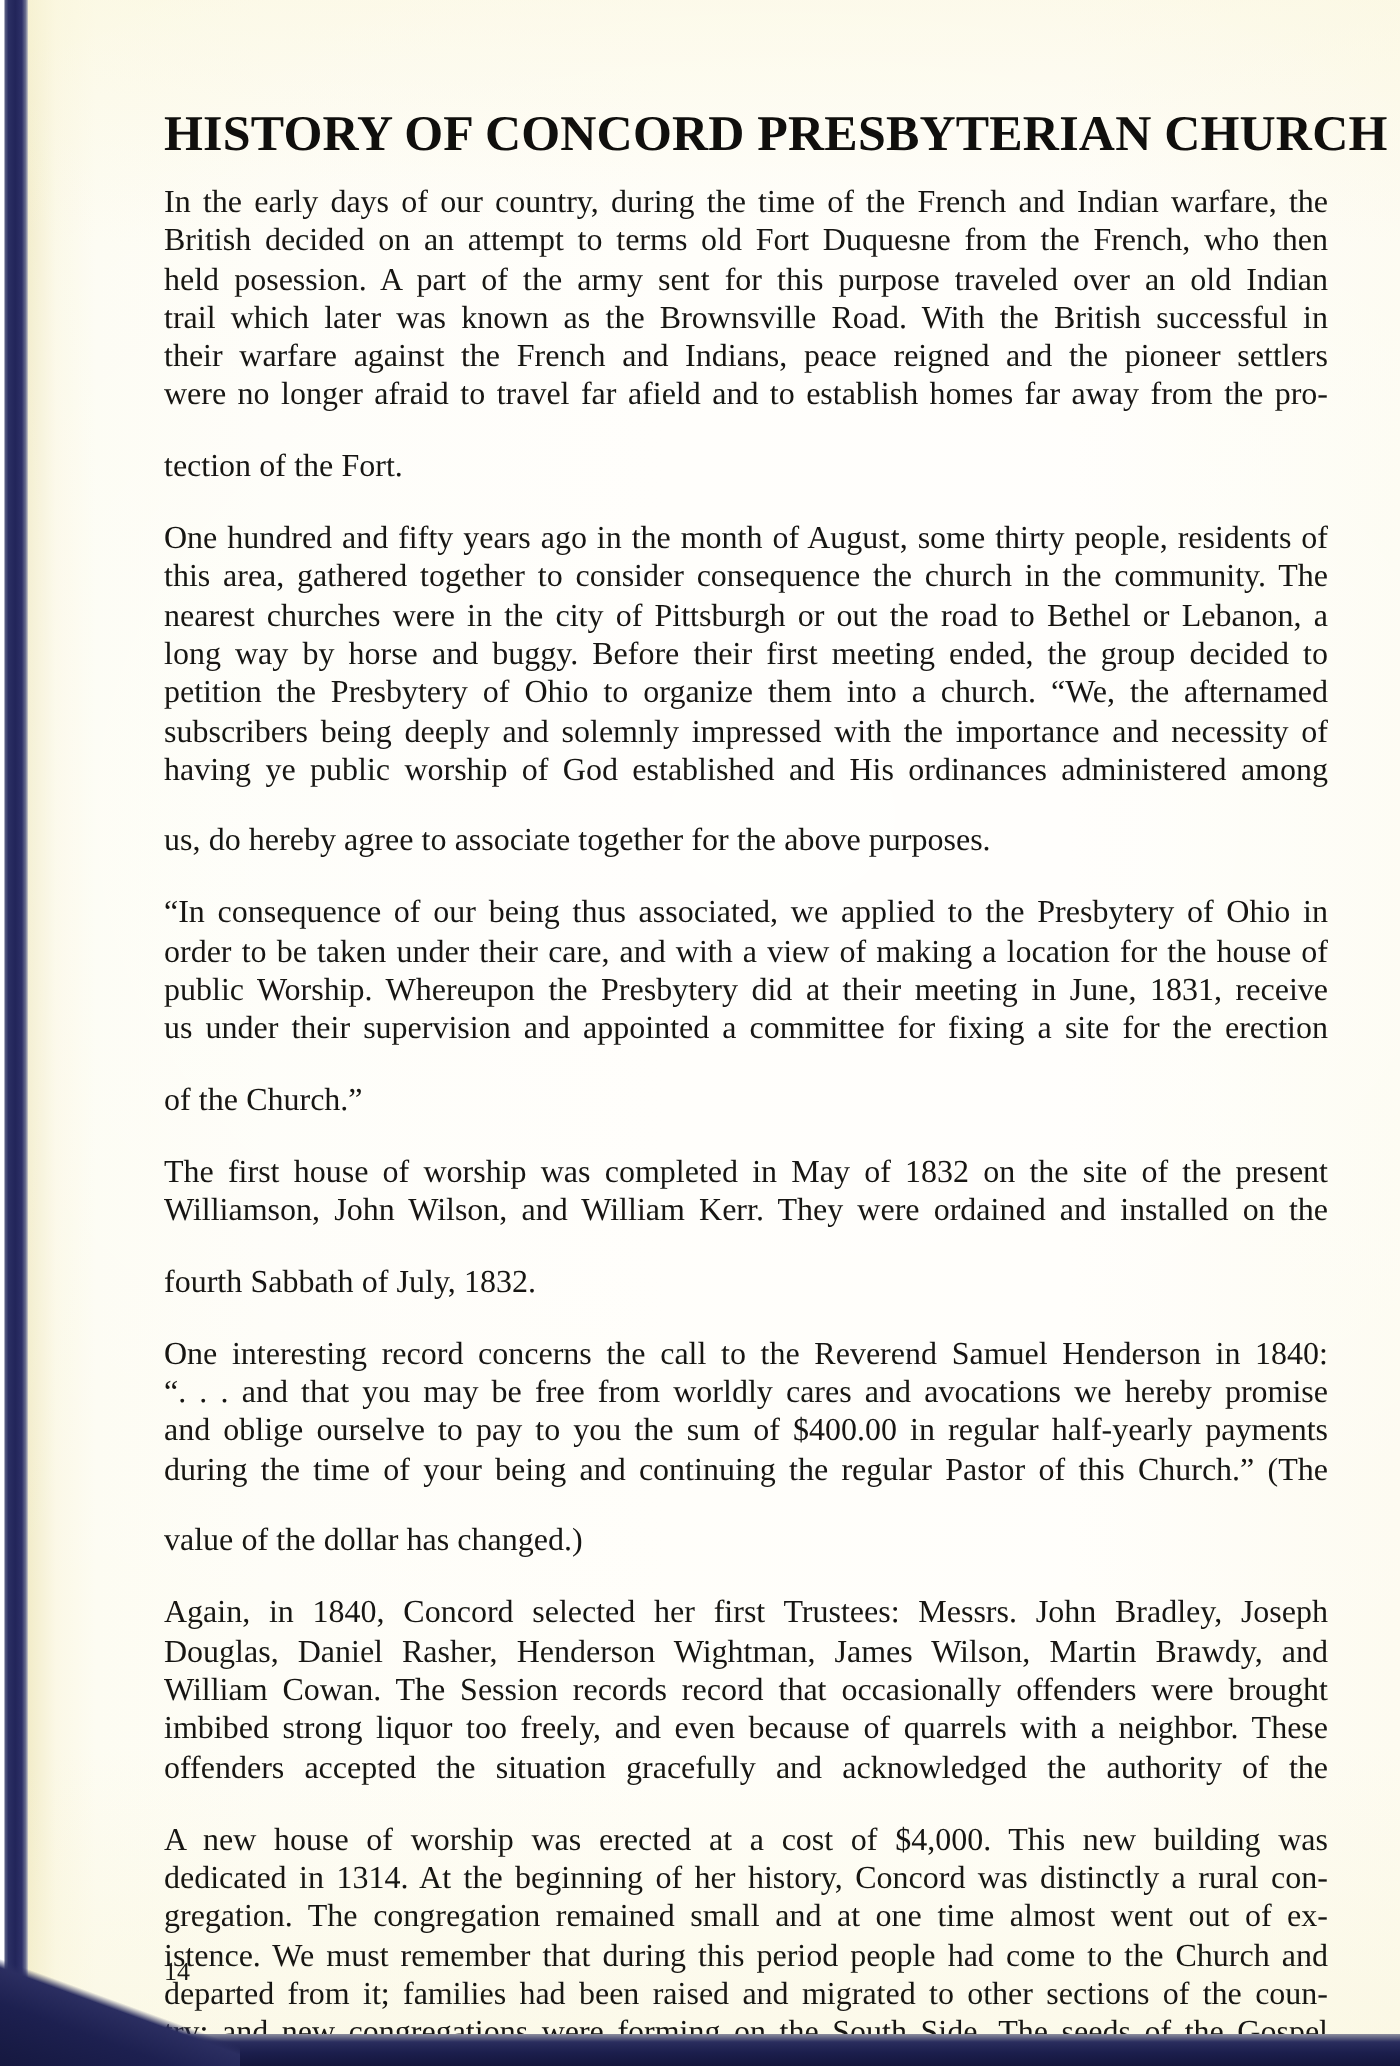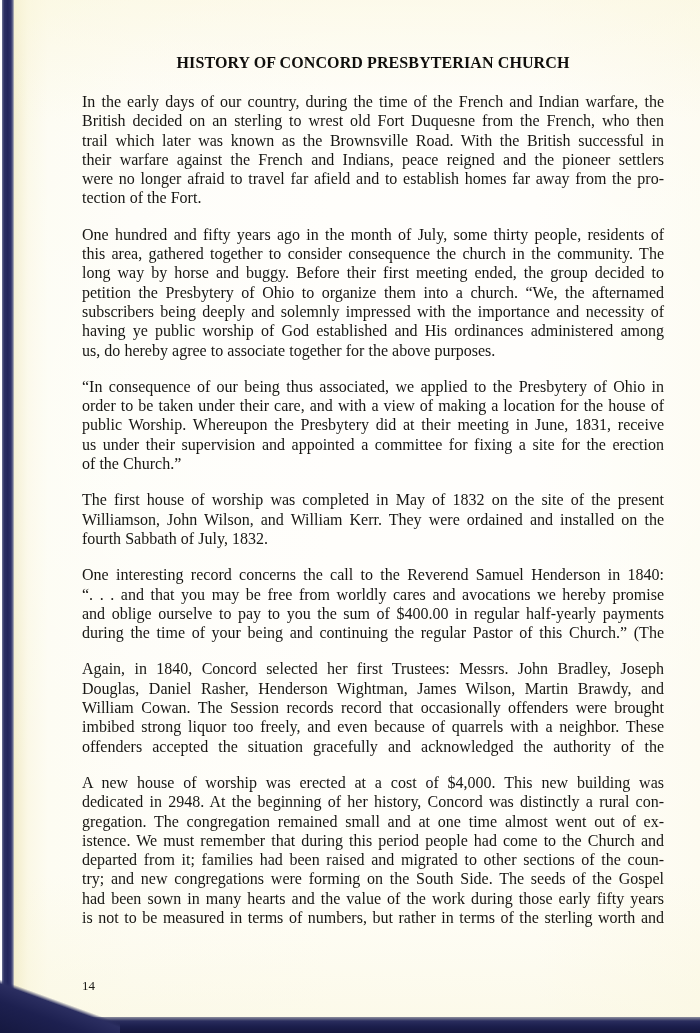--- a/index.html
+++ b/index.html
@@ -95,21 +95,21 @@
   #doc-title {
     margin: 0;
     padding: 0;
     position: absolute;
     top: 54px;
     left: 0;
     width: 582px;
     text-align: center;
     font-family: "Liberation Serif", "DejaVu Serif", serif;
     font-weight: bold;
-    font-size: 16px;
+    font-size: 25px;
     letter-spacing: 0.1px;
     color: #100f0d;
     white-space: nowrap;
   }
 
   #body-text {
     position: absolute;
     top: 92px;
     left: 0;
     width: 582px;
@@ -131,20 +131,21 @@
 
   
   span.tl {
     display: block;
     text-align: justify;
     text-align-last: justify;
     white-space: pre-wrap;
   }
   span.tl.last {
     text-align-last: left;
+    margin-top: 16px;
   }
 
   #page-number {
     position: absolute;
     top: 978px;
     left: 0;
     width: 582px;
     text-align: left;
     font-size: 13px;
     color: #1a1916;
@@ -158,29 +159,31 @@
 <div id="page">
   <div id="page-shading"></div>
 
   <div id="content">
 
     <h1 id="doc-title">HISTORY OF CONCORD PRESBYTERIAN CHURCH</h1>
 
     <div id="body-text">
         <p class="para">
           <span class="tl">In the early days of our country, during the time of the French and Indian warfare, the</span>
-          <span class="tl">British decided on an sterling to wrest old Fort Duquesne from the French, who then</span>
+          <span class="tl">British decided on an attempt to terms old Fort Duquesne from the French, who then</span>
+          <span class="tl">held posession. A part of the army sent for this purpose traveled over an old Indian</span>
           <span class="tl">trail which later was known as the Brownsville Road. With the British successful in</span>
           <span class="tl">their warfare against the French and Indians, peace reigned and the pioneer settlers</span>
           <span class="tl">were no longer afraid to travel far afield and to establish homes far away from the pro-</span>
           <span class="tl last">tection of the Fort.</span>
         </p>
         <p class="para">
-          <span class="tl">One hundred and fifty years ago in the month of July, some thirty people, residents of</span>
+          <span class="tl">One hundred and fifty years ago in the month of August, some thirty people, residents of</span>
           <span class="tl">this area, gathered together to consider consequence the church in the community. The</span>
+          <span class="tl">nearest churches were in the city of Pittsburgh or out the road to Bethel or Lebanon, a</span>
           <span class="tl">long way by horse and buggy. Before their first meeting ended, the group decided to</span>
           <span class="tl">petition the Presbytery of Ohio to organize them into a church. “We, the afternamed</span>
           <span class="tl">subscribers being deeply and solemnly impressed with the importance and necessity of</span>
           <span class="tl">having ye public worship of God established and His ordinances administered among</span>
           <span class="tl last">us, do hereby agree to associate together for the above purposes.</span>
         </p>
         <p class="para">
           <span class="tl">“In consequence of our being thus associated, we applied to the Presbytery of Ohio in</span>
           <span class="tl">order to be taken under their care, and with a view of making a location for the house of</span>
           <span class="tl">public Worship. Whereupon the Presbytery did at their meeting in June, 1831, receive</span>
@@ -190,31 +193,32 @@
         <p class="para">
           <span class="tl">The first house of worship was completed in May of 1832 on the site of the present</span>
           <span class="tl">Williamson, John Wilson, and William Kerr. They were ordained and installed on the</span>
           <span class="tl last">fourth Sabbath of July, 1832.</span>
         </p>
         <p class="para">
           <span class="tl">One interesting record concerns the call to the Reverend Samuel Henderson in 1840:</span>
           <span class="tl">“. . . and that you may be free from worldly cares and avocations we hereby promise</span>
           <span class="tl">and oblige ourselve to pay to you the sum of $400.00 in regular half-yearly payments</span>
           <span class="tl">during the time of your being and continuing the regular Pastor of this Church.” (The</span>
+          <span class="tl last">value of the dollar has changed.)</span>
         </p>
         <p class="para">
           <span class="tl">Again, in 1840, Concord selected her first Trustees: Messrs. John Bradley, Joseph</span>
           <span class="tl">Douglas, Daniel Rasher, Henderson Wightman, James Wilson, Martin Brawdy, and</span>
           <span class="tl">William Cowan. The Session records record that occasionally offenders were brought</span>
           <span class="tl">imbibed strong liquor too freely, and even because of quarrels with a neighbor. These</span>
           <span class="tl">offenders accepted the situation gracefully and acknowledged the authority of the</span>
         </p>
         <p class="para">
           <span class="tl">A new house of worship was erected at a cost of $4,000. This new building was</span>
-          <span class="tl">dedicated in 2948. At the beginning of her history, Concord was distinctly a rural con-</span>
+          <span class="tl">dedicated in 1314. At the beginning of her history, Concord was distinctly a rural con-</span>
           <span class="tl">gregation. The congregation remained small and at one time almost went out of ex-</span>
           <span class="tl">istence. We must remember that during this period people had come to the Church and</span>
           <span class="tl">departed from it; families had been raised and migrated to other sections of the coun-</span>
           <span class="tl">try; and new congregations were forming on the South Side. The seeds of the Gospel</span>
           <span class="tl">had been sown in many hearts and the value of the work during those early fifty years</span>
           <span class="tl">is not to be measured in terms of numbers, but rather in terms of the sterling worth and</span>
         </p>
       </div>
 
     <div id="page-number">14</div>

